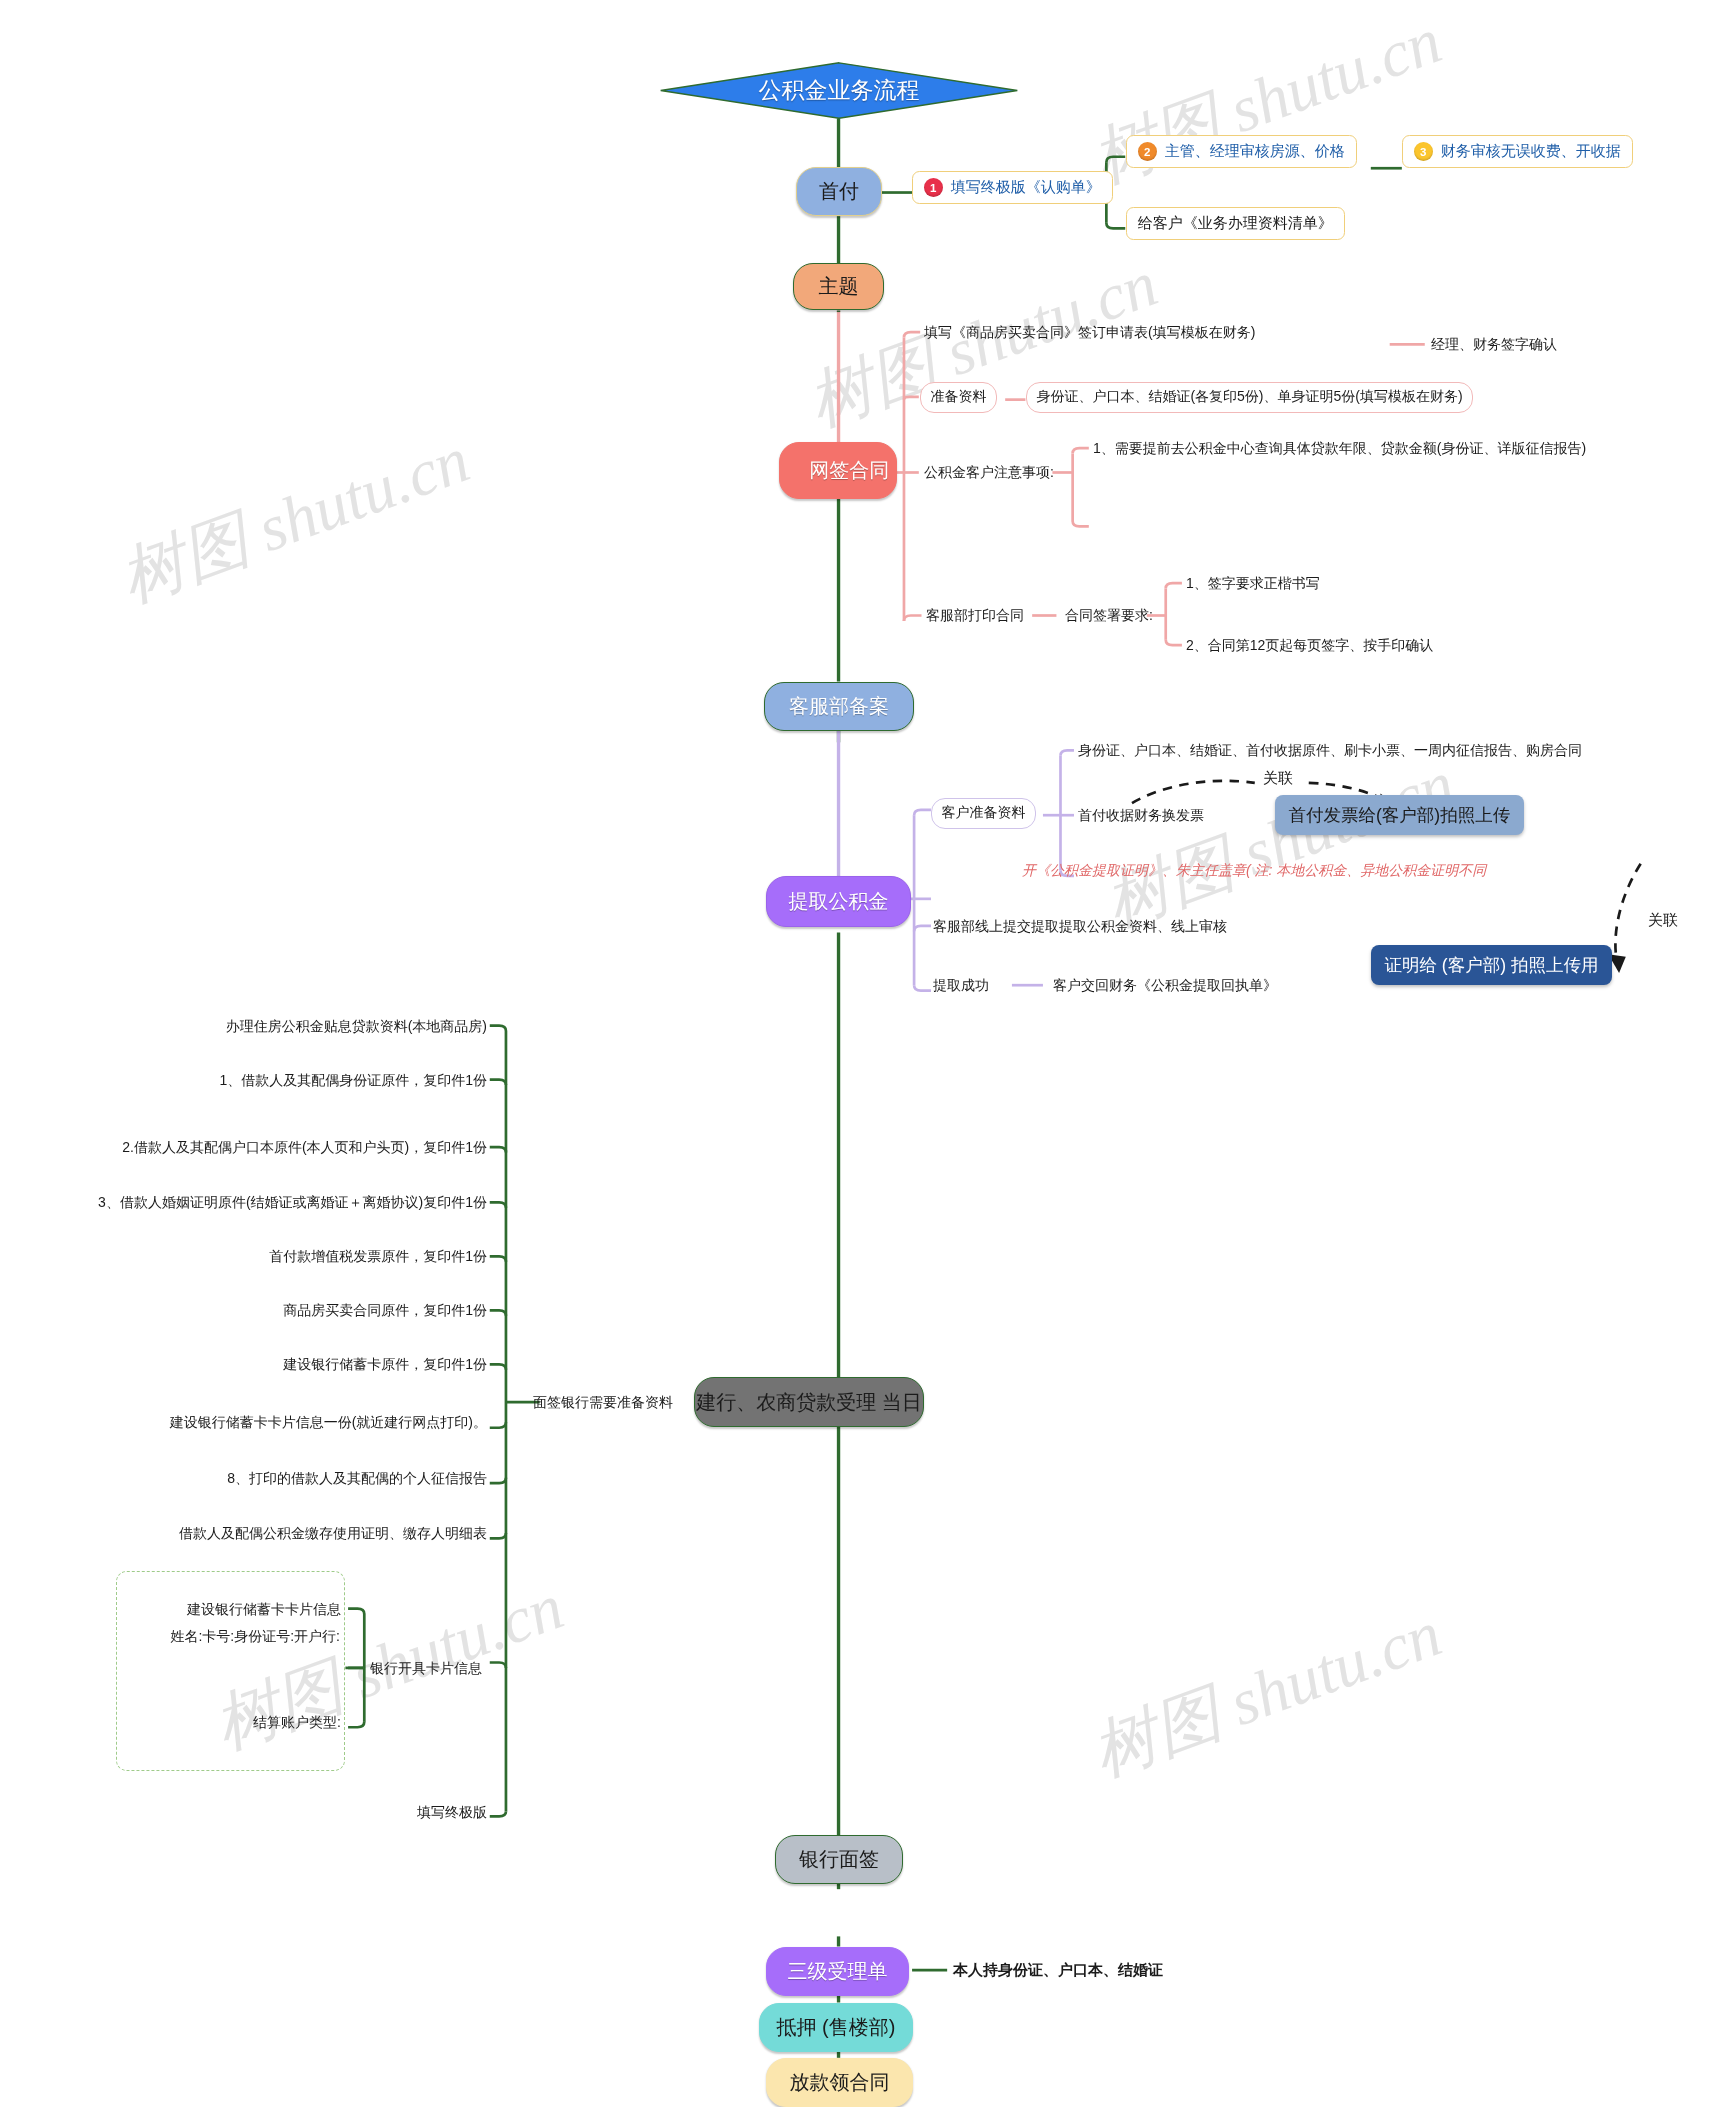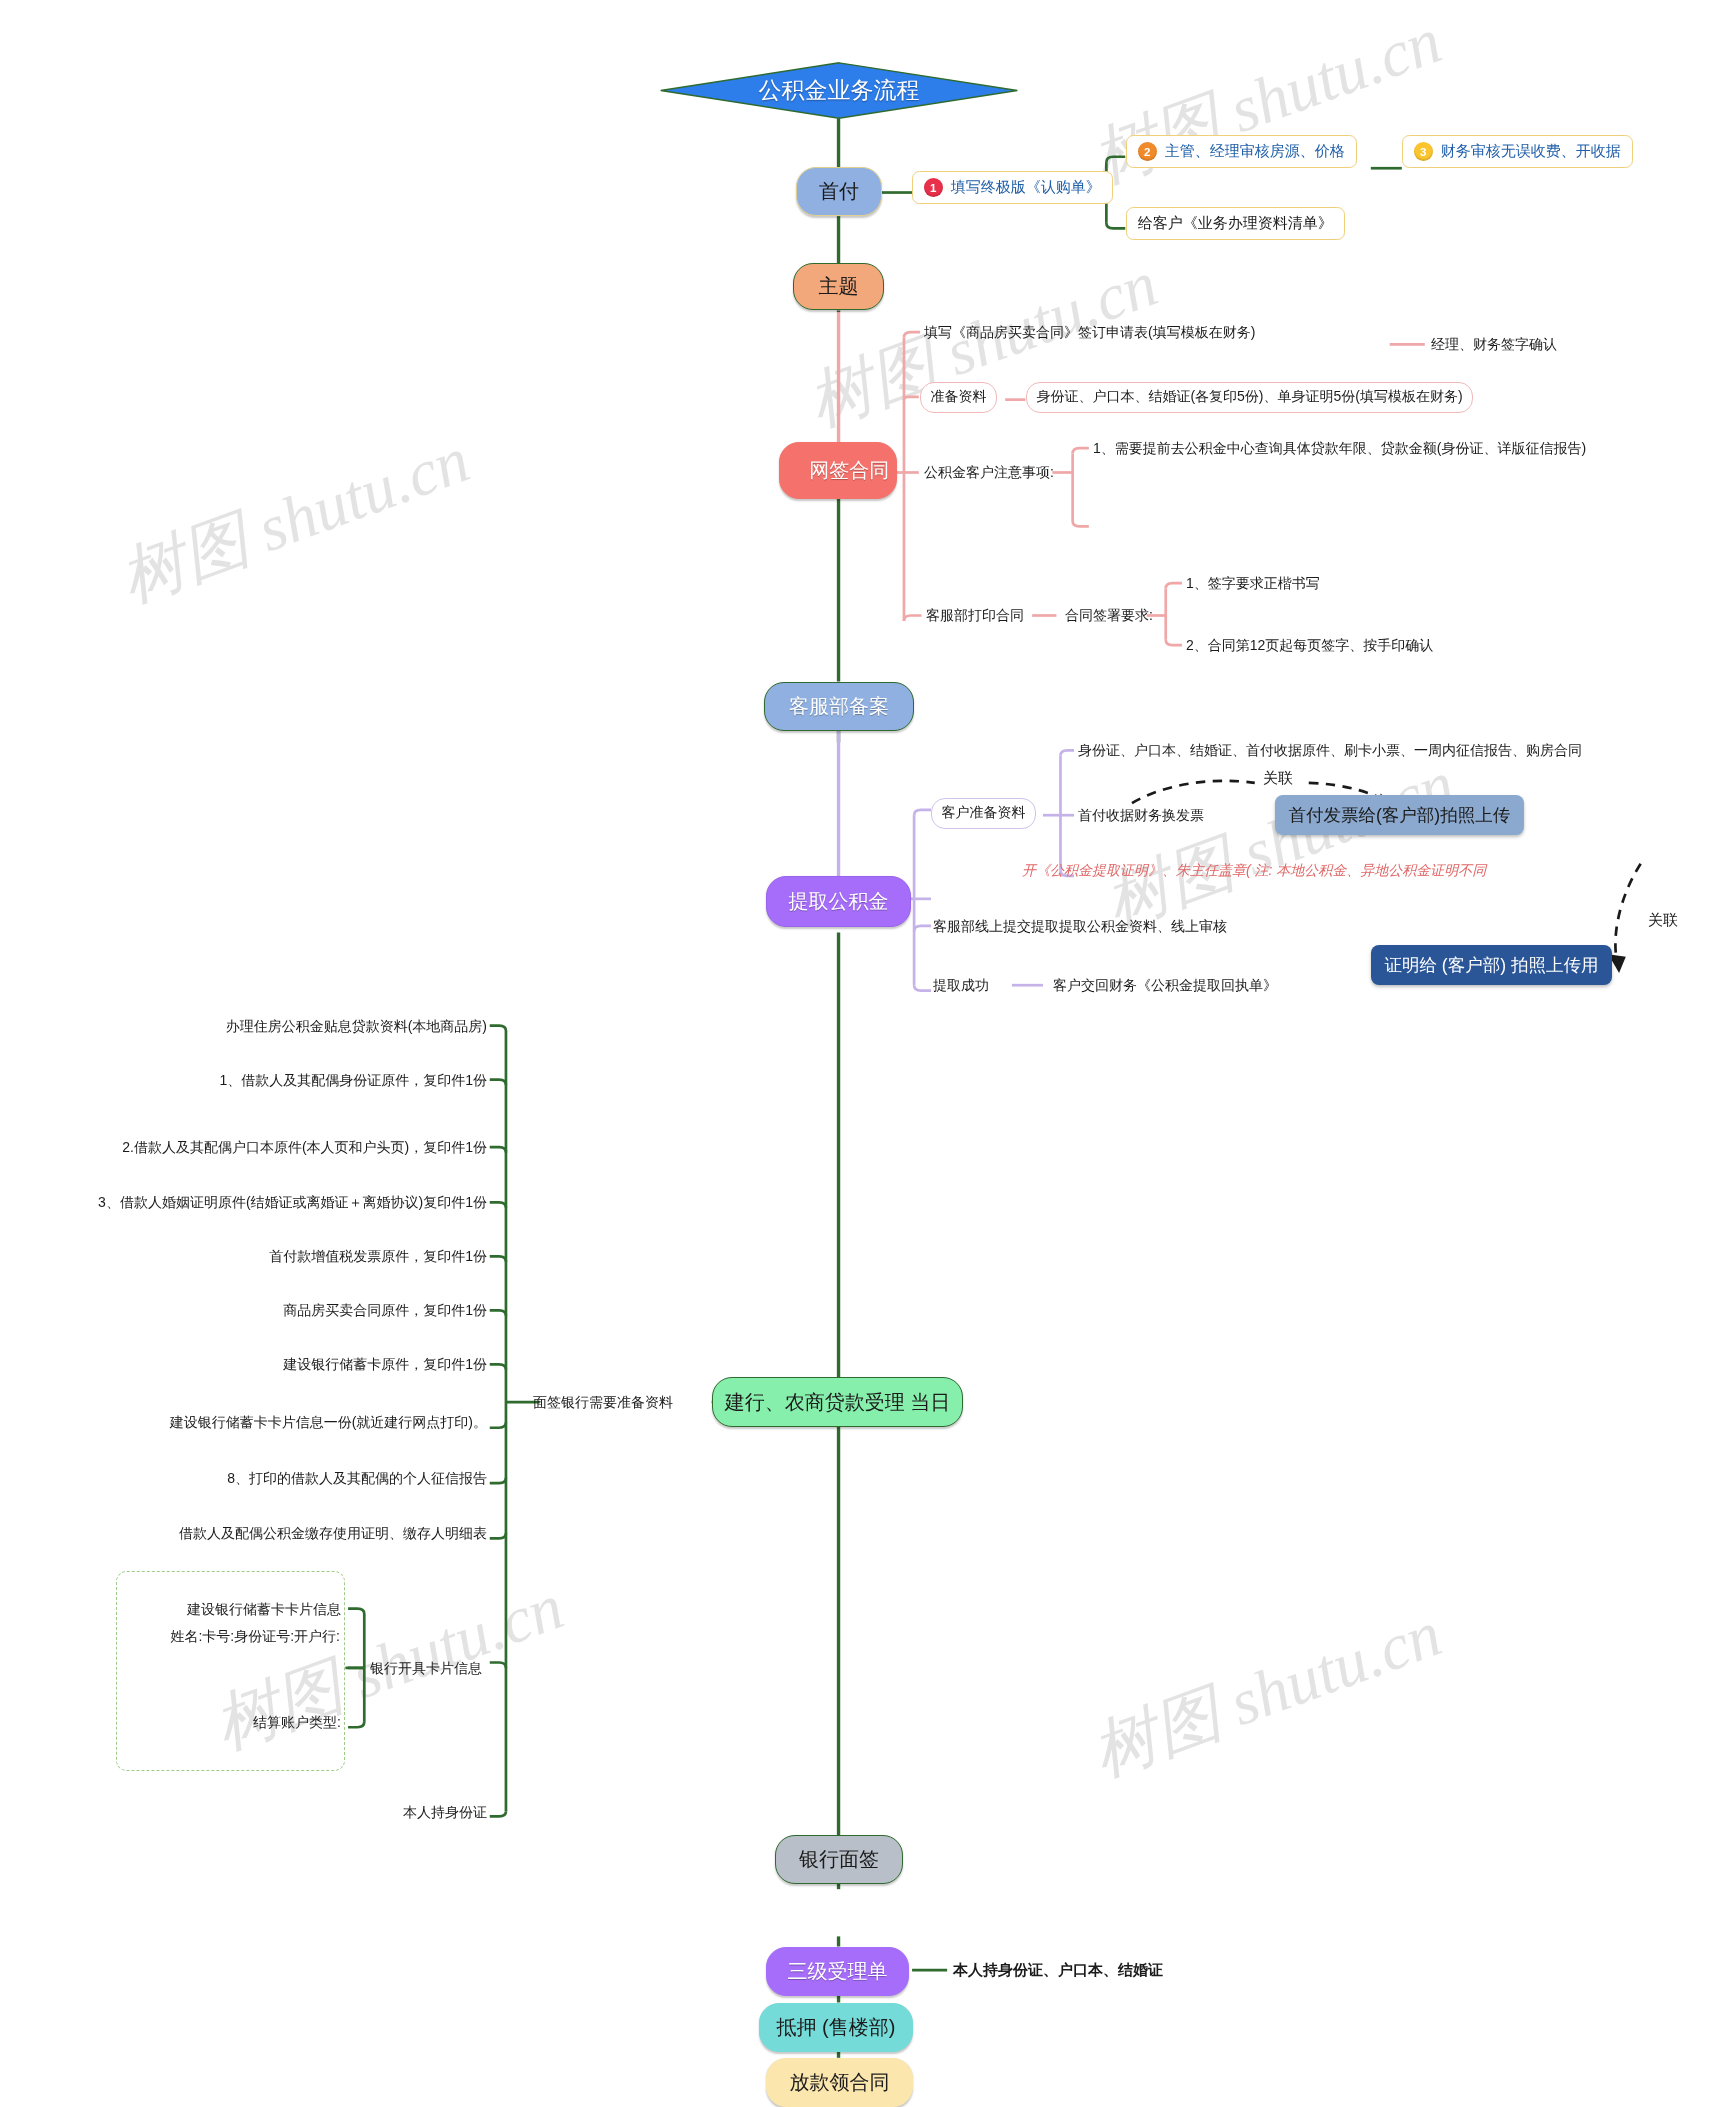--- a/index.html
+++ b/index.html
@@ -261,21 +261,21 @@
   </div>
 
   <div class="node pill" style="left:764px; top:682px; width:150px; height:49px; background:#8fb0e0;">
     <span>客服部备案</span>
   </div>
 
   <div class="node pill" style="left:766px; top:876px; width:145px; height:51px; background:#a66dfa; border-color:#9a63eb;">
     <span>提取公积金</span>
   </div>
 
-  <div class="node pill dark-text" style="left:712px; top:1377px; width:251px; height:50px; background:#86efac;">
+  <div class="node pill dark-text" style="left:694px; top:1377px; width:230px; height:50px; background:#737373;">
     <span>建行、农商贷款受理 当日</span>
   </div>
 
   <div class="node pill dark-text" style="left:775px; top:1835px; width:128px; height:49px; background:#b8bfc8;">
     <span>银行面签</span>
   </div>
 
   <div class="node pill" style="left:766px; top:1947px; width:143px; height:49px; background:#a66dfa; border-color:#a66dfa;">
     <span>三级受理单</span>
   </div>
@@ -426,21 +426,21 @@
     <span>建设银行储蓄卡卡片信息</span>
   </div>
   <div class="leaf leftalign-right" style="left:101px; top:1628px; width:239px; text-align:right;">
     <span>姓名:卡号:身份证号:开户行:</span>
   </div>
   <div class="leaf leftalign-right" style="left:130px; top:1714px; width:211px; text-align:right;">
     <span>结算账户类型:</span>
   </div>
 
   <div class="leaf leftalign-right" style="left:0px; top:1804px; width:487px; text-align:right;">
-    <span>本人持身份证</span>
+    <span>填写终极版</span>
   </div>
 
   <div class="leaf bold" style="left:953px; top:1961px; font-size:15px;">
     <span>本人持身份证、户口本、结婚证</span>
   </div>
 
 </div>
 
 
 </body></html>

